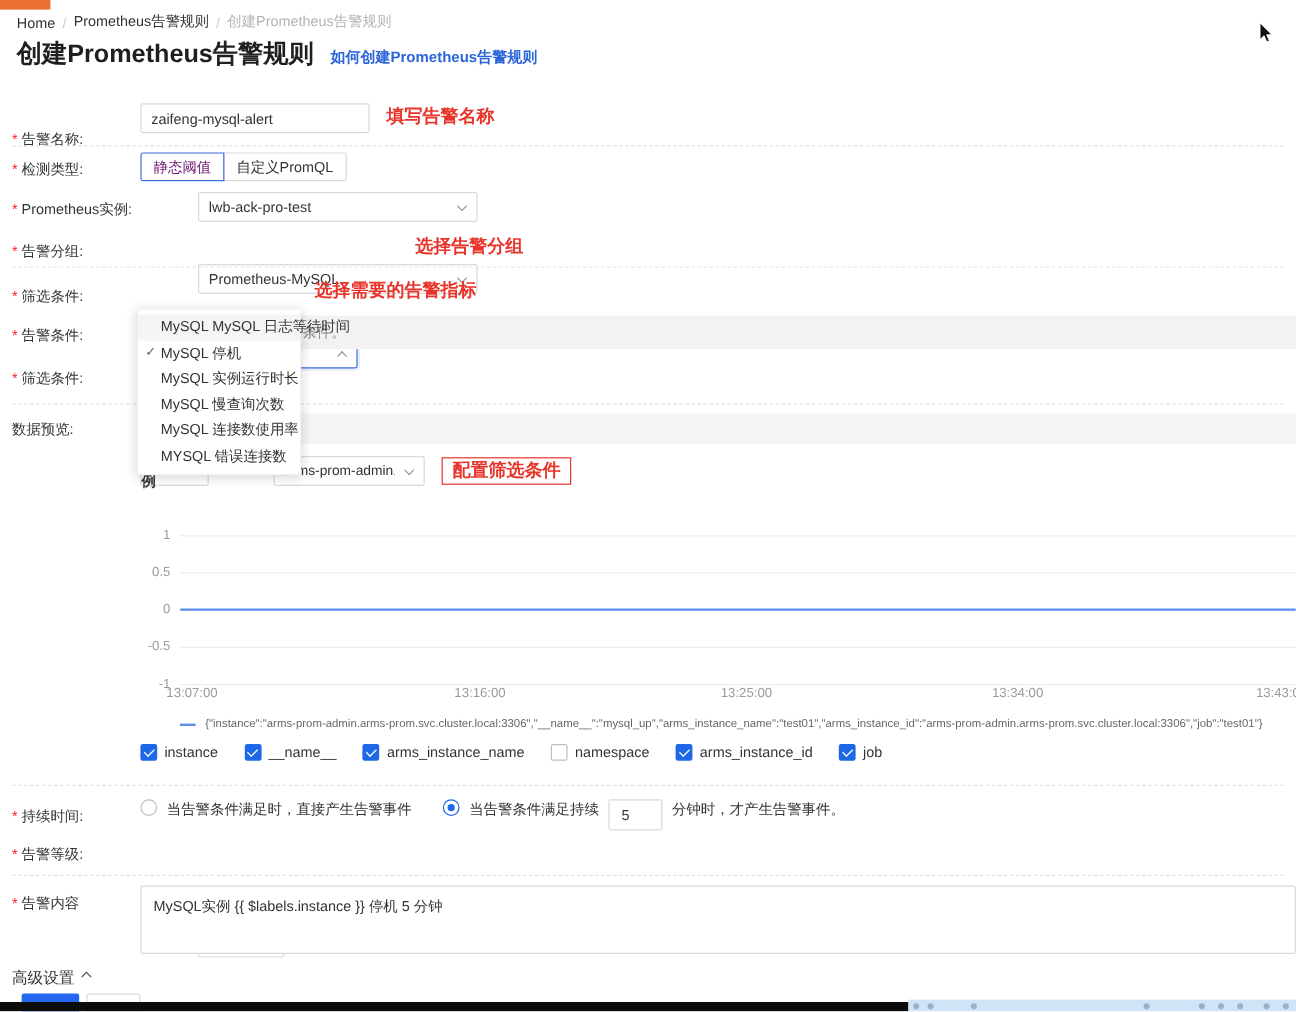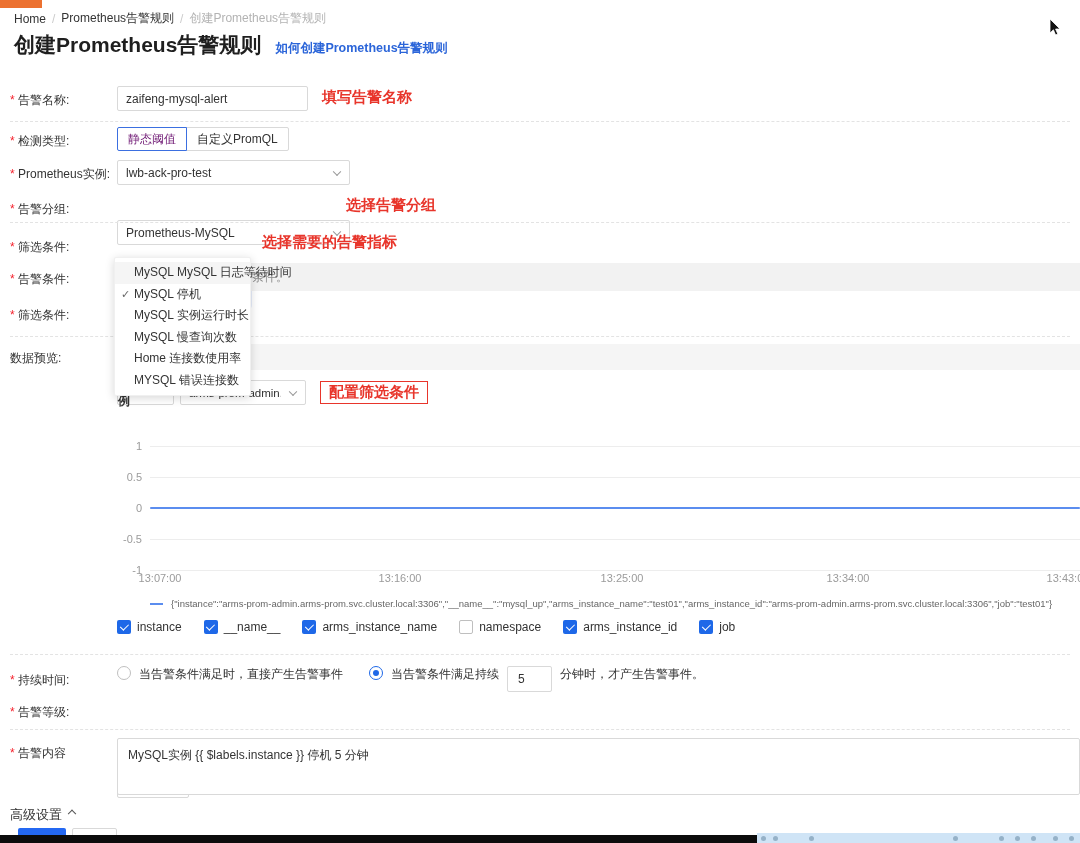--- a/index.html
+++ b/index.html
@@ -27,21 +27,21 @@
 
   .red-ann { font-size:15px; font-weight:bold; color:#e8352b; white-space:nowrap; }
   .red-ann.boxed { border:1px solid #e8352b; padding:1px 8px; }
 
   .divider { left:10px; width:1060px; border-top:1px dashed #e3e3e3; height:0; }
 
   
   .tinput { border:1px solid #d9d9d9; border-radius:2px; font-size:12px; color:#333;
             padding:0 8px; background:#fff; outline:none; font-family:inherit; }
   .fselect { background:#fff; border:1px solid #d9d9d9; border-radius:2px; display:flex;
-             align-items:center; padding:0 24px 0 8px; font-size:12px; color:#333; position:relative; cursor:pointer; }
+             align-items:center; padding:0 24px 0 8px; font-size:12px; color:#333; position:relative; cursor:pointer;margin-left:48px; }
   .fselect .chev { position:absolute; right:9px; top:50%; }
   .chev { width:6px; height:6px; border-right:1.4px solid #999; border-bottom:1.4px solid #999;
           display:inline-block; transform:translateY(-70%) rotate(45deg); }
   .chev.up { transform:translateY(-20%) rotate(-135deg); }
   .fselect.focused { border-color:#3b6fe0; box-shadow:0 0 0 2px rgba(59,111,224,.12); }
   .fselect.placeholder { color:#9aa0a6; }
   .caret { width:1px; height:13px; background:#555; margin-right:2px; }
 
   
   .seg { display:flex; }
@@ -122,21 +122,21 @@
     <span class="crumb">Prometheus告警规则</span>
     <span class="sep">/</span>
     <span class="crumb current">创建Prometheus告警规则</span>
   </div>
 
   <div class="abs header">
     <span class="page-title">创建Prometheus告警规则</span>
     <span class="help-link">如何创建Prometheus告警规则</span>
   </div>
 
-  <div class="abs flabel req" style="top:92px">告警名称:</div>
+  <div class="abs flabel req" style="top:108px">告警名称:</div>
   <input class="abs tinput" style="left: 117px; top: 86px; width: 191px; height: 25px;" value="zaifeng-mysql-alert">
   <div class="abs red-ann" style="left:322px; top:88px">填写告警名称</div>
 
   <div class="abs divider" style="top:121px"></div>
 
   <div class="abs flabel req" style="top:133px">检测类型:</div>
   <div class="abs seg" style="left:117px; top:127px">
     <div class="seg-btn active">静态阈值</div>
     <div class="seg-btn">自定义PromQL</div>
   </div>
@@ -186,21 +186,21 @@
   </div>
 
   <div class="abs dropdown">
     <div class="dd-item hovered">MySQL MySQL 日志等待时间</div>
     <div class="dd-item">
       <span class="check">✓</span>
       <span>MySQL 停机</span>
     </div>
     <div class="dd-item">MySQL 实例运行时长</div>
     <div class="dd-item">MySQL 慢查询次数</div>
-    <div class="dd-item">Home 连接数使用率</div>
+    <div class="dd-item">MySQL 连接数使用率</div>
     <div class="dd-item">MYSQL 错误连接数</div>
   </div>
 
   <div class="abs chart">
     <div class="ytick" style="top:440px; position:absolute; top:0px;">1</div>
     <div class="gridline" style="top:6px"></div>
     <div class="ytick" style="top:31px">0.5</div>
     <div class="gridline" style="top:37px"></div>
     <div class="ytick" style="top:62px">0</div>
     <div class="gridline" style="top:68px"></div>

